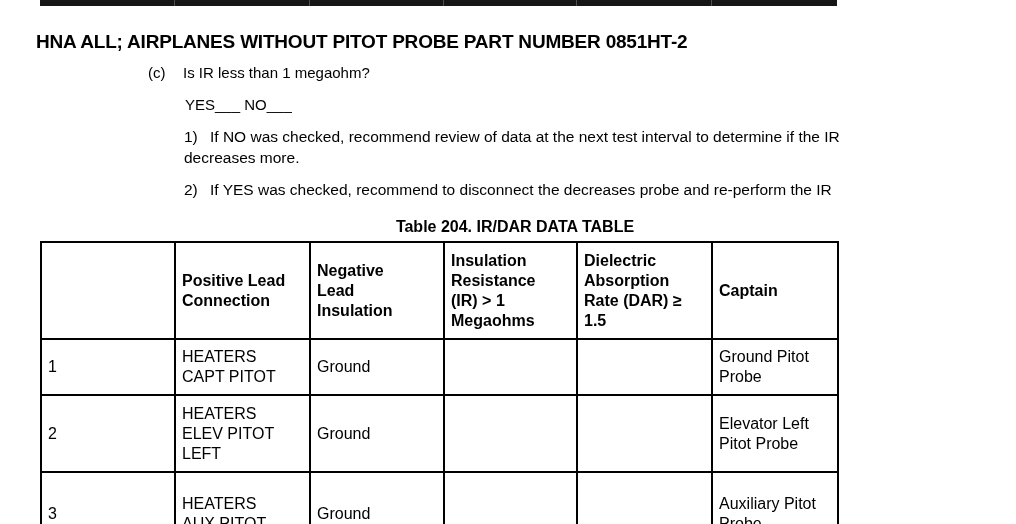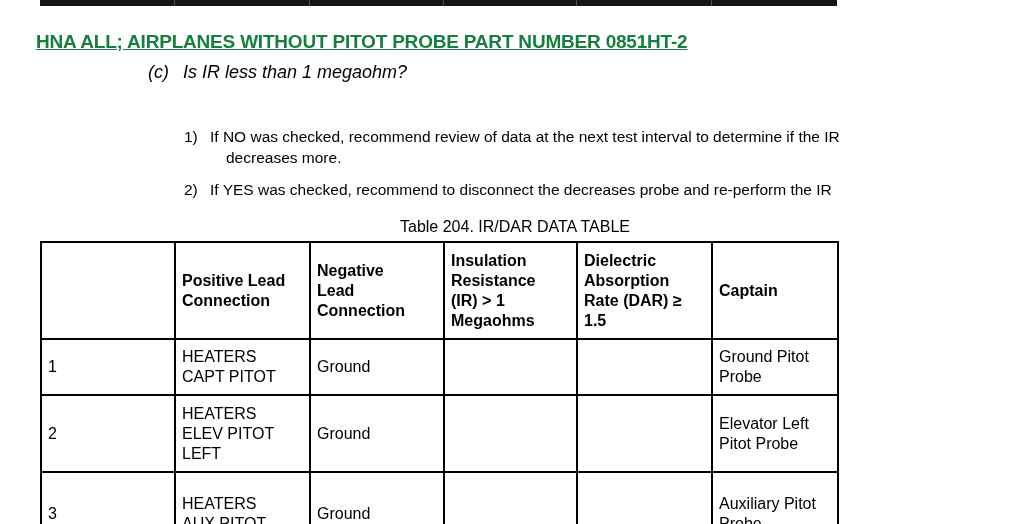--- a/index.html
+++ b/index.html
@@ -22,33 +22,33 @@
   .top-bar .sep {
     position:absolute; top:0; width:1px; height:6px; background:#4f4f4f;
   }
   .heading {
     position:absolute; left:36px; top:31px;
     font-size:19px; line-height:22px; font-weight:bold;
     letter-spacing:-0.2px;
     color:#821682;
     white-space:nowrap;
   }
-  .line { position:absolute; font-size:18px; line-height:21px; white-space:nowrap;font-style:italic; }
+  .line { position:absolute; font-size:15px; line-height:21px; white-space:nowrap; }
   .c-line { left:148px; top:62px; }
   .c-label { display:inline-block; width:35px; }
   .yesno { left:185px; top:94px; }
   .list-item { position:absolute; left:184px; font-size:15.5px; line-height:21px; }
   .item-1 { top:126px; }
   .item-2 { top:179px; }
   .list-item .row { display:flex; }
   .list-item .num { width:26px; flex:0 0 26px; }
-  .list-item .l2 { margin-left:42px; }
+  .list-item .l2 { }
   .caption {
     position:absolute; left:15px; top:218px; width:1000px;
-    text-align:center; font-size:16px; font-weight:normal; white-space:nowrap;
+    text-align:center; font-size:16px; font-weight:bold; white-space:nowrap;
   }
   .data-table {
     position:absolute; left:40px; top:241px;
     border-collapse:collapse; table-layout:fixed;
     width:797px;
     font-size:16px;
   }
   .data-table td {
     border:2px solid #000;
     vertical-align:middle;
@@ -65,26 +65,27 @@
 <div class="page">
 
   <div class="top-bar">
     <span class="sep" style="left:134px"></span>
     <span class="sep" style="left:269px"></span>
     <span class="sep" style="left:403px"></span>
     <span class="sep" style="left:536px"></span>
     <span class="sep" style="left:671px"></span>
   </div>
 
-  <div class="heading" style="color: #15803d; text-decoration: underline;">HNA ALL; AIRPLANES WITHOUT PITOT PROBE PART NUMBER 0851HT-2</div>
+  <div class="heading" style="color: #000000;">HNA ALL; AIRPLANES WITHOUT PITOT PROBE PART NUMBER 0851HT-2</div>
 
   <div class="line c-line">
     <span class="c-label">(c)</span><span>Is IR less than 1 megaohm?</span>
   </div>
 
+  <div class="line yesno">YES___ NO___</div>
 
   <div class="list-item item-1">
     <div class="row">
       <span class="num">1)</span>
       <span>If NO was checked, recommend review of data at the next test interval to determine if the IR</span>
     </div>
     <div class="l2">decreases more.</div>
   </div>
 
   <div class="list-item item-2">
@@ -105,21 +106,21 @@
         <col style="width:135px">
         <col style="width:126px">
     </colgroup>
     <tbody>
         <tr class="hdr" style="height:97px">
       <td></td>
       <td>Positive Lead
 Connection</td>
       <td>Negative
 Lead
-Connection</td>
+Insulation</td>
       <td>Insulation
 Resistance
 (IR) &gt; 1
 Megaohms</td>
       <td>Dielectric
 Absorption
 Rate (DAR) ≥
 1.5</td>
       <td>Captain</td>
     </tr>

